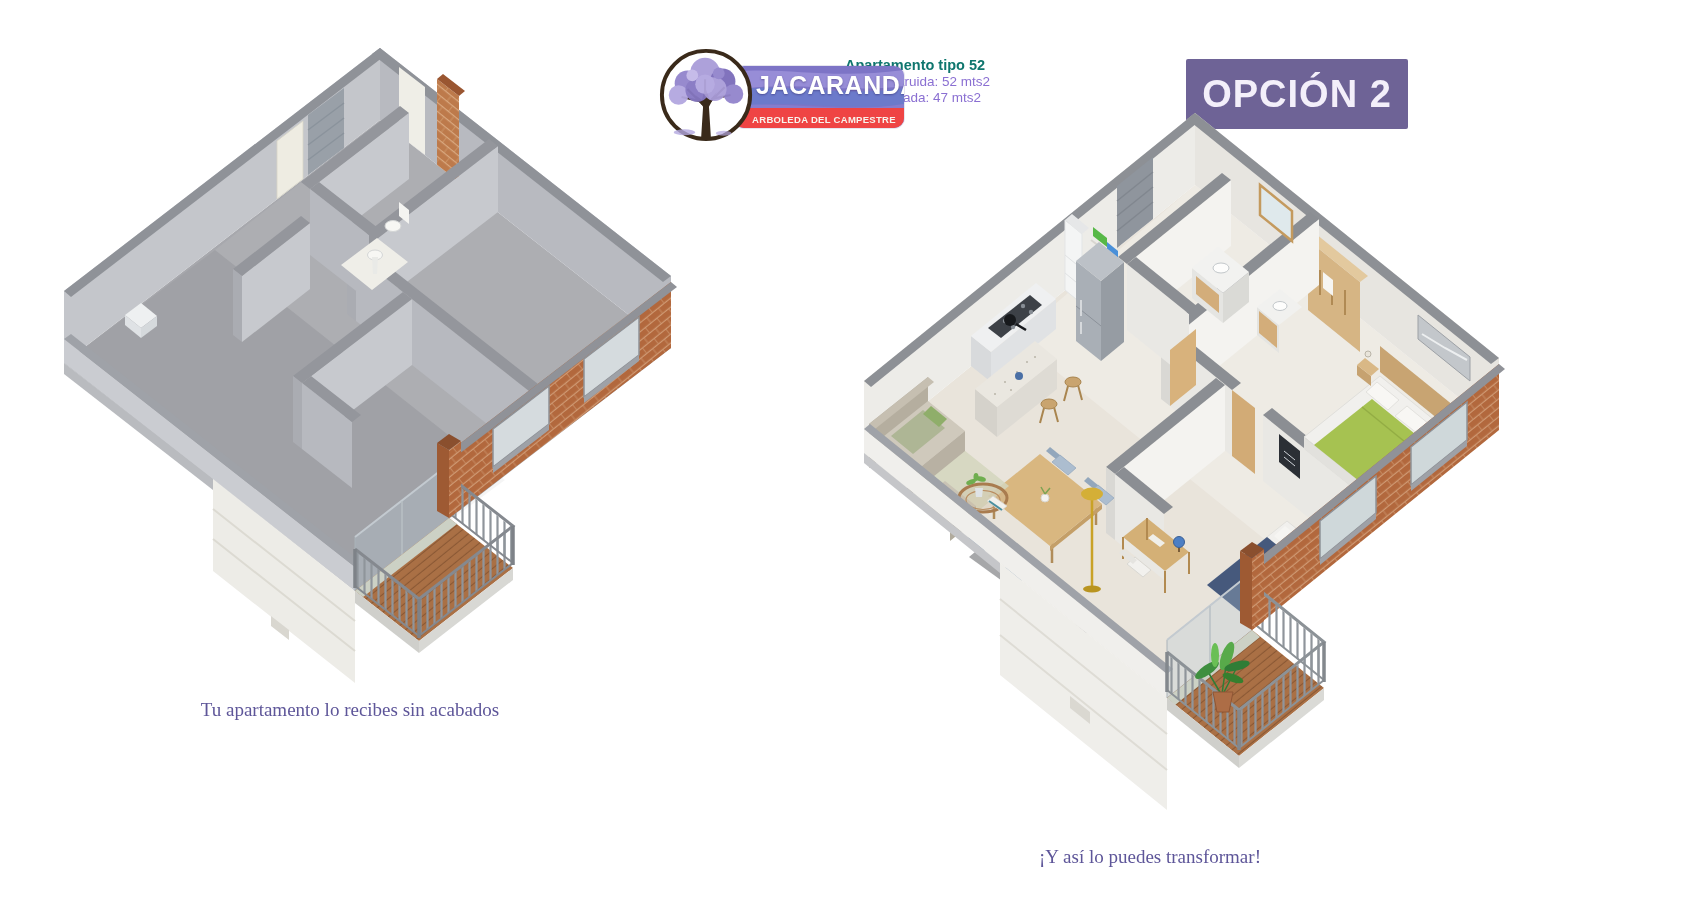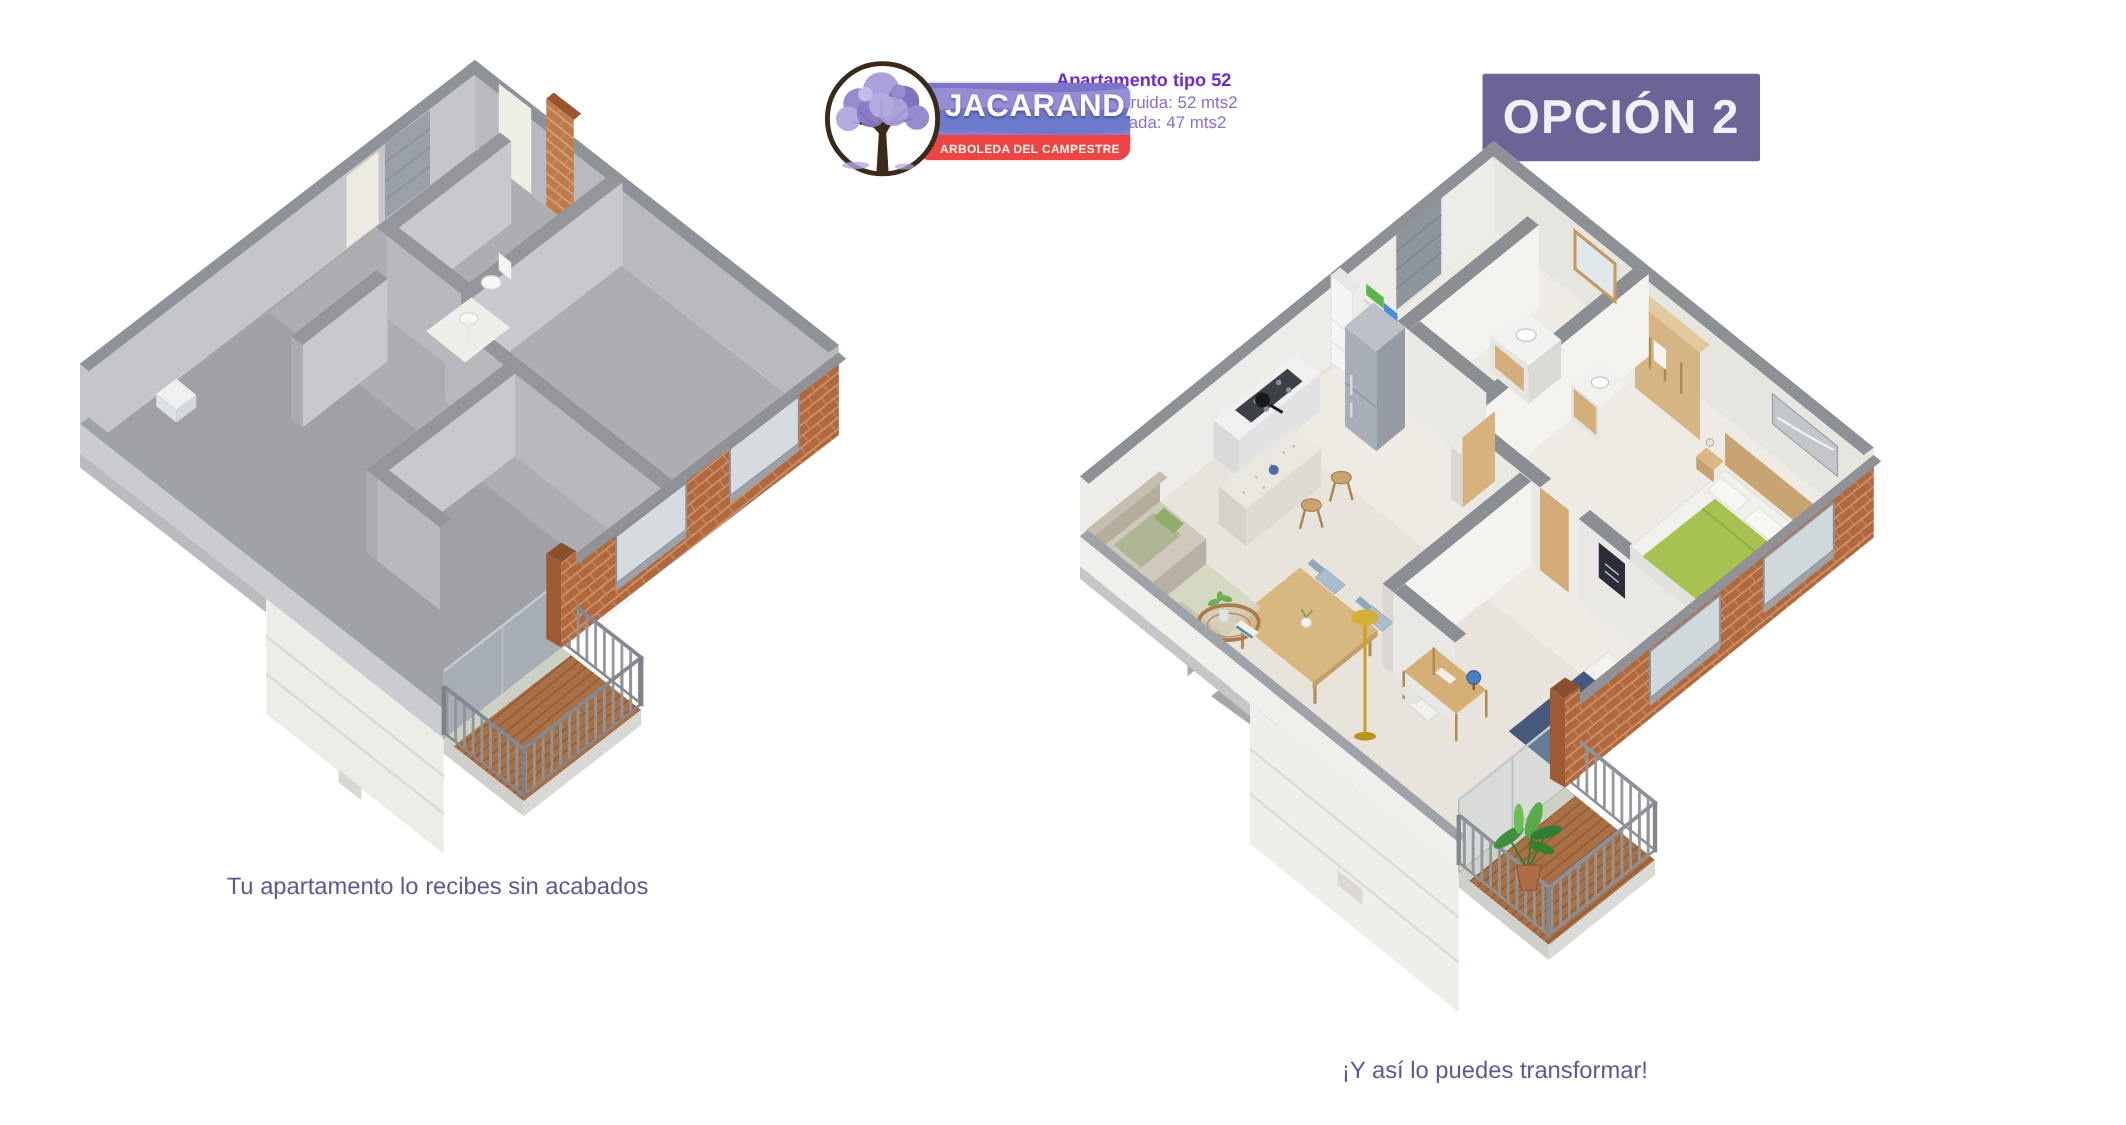--- a/index.html
+++ b/index.html
@@ -10,28 +10,28 @@
   #tree-icon{left:658px;top:46px;width:98px;height:98px;z-index:3;}
   #brand-banner{left:734px;top:66px;width:170px;height:62px;border-radius:10px;overflow:hidden;z-index:2;
                 box-shadow:0 0 0 1px rgba(90,80,150,.15);}
   #brand-banner svg{position:absolute;left:0;top:0;}
   #brand-name{position:absolute;left:22px;top:5px;width:144px;text-align:center;color:#ffffff;
               font-size:25px;font-weight:bold;letter-spacing:.5px;text-shadow:0 1px 2px rgba(40,30,90,.45);}
   #brand-strip{position:absolute;left:0;bottom:0;width:100%;height:20px;background:#ef4444;}
   #brand-tagline{position:absolute;left:14px;bottom:3px;width:152px;text-align:center;color:#f7f3ec;
                  font-size:9.5px;font-weight:bold;letter-spacing:.3px;}
   #apartment-info{left:813px;top:57px;width:204px;text-align:center;line-height:16.5px;}
-  #apartment-info .title{font-size:14.5px;font-weight:bold;color:#6d28d9;}
+  #apartment-info .title{font-size:14.5px;font-weight:bold;color:#0f766e;}
   #apartment-info .line{font-size:13.5px;color:#8a6fd2;}
   #option-button{left:1186px;top:59px;width:222px;height:70px;background:#6e6396;color:#f3effa;
                  display:flex;align-items:center;justify-content:center;font-size:38px;font-weight:bold;
                  letter-spacing:1px;border:none;border-radius:2px;cursor:pointer;text-align:center;}
-  .caption{font-size:19px;color:#5e5699;text-align:center;}
+  .caption{font-size:19px;color:#5e5699;text-align:center;font-family:Liberation Serif, serif;}
   #caption-left{left:100px;top:699px;width:500px;}
-  #caption-right{left:946px;top:846px;width:500px;}
+  #caption-right{left:900px;top:846px;width:500px;}
   #plan-left{left:25px;top:20px;}
   #plan-right{left:755px;top:110px;}
 </style>
 </head>
 <body>
 
 <div id="app">
 
   <svg id="tree-icon" class="abs" viewBox="0 0 100 100">
     <circle cx="49" cy="50" r="45" fill="#ffffff" stroke="#3a2a1a" stroke-width="4"></circle>

